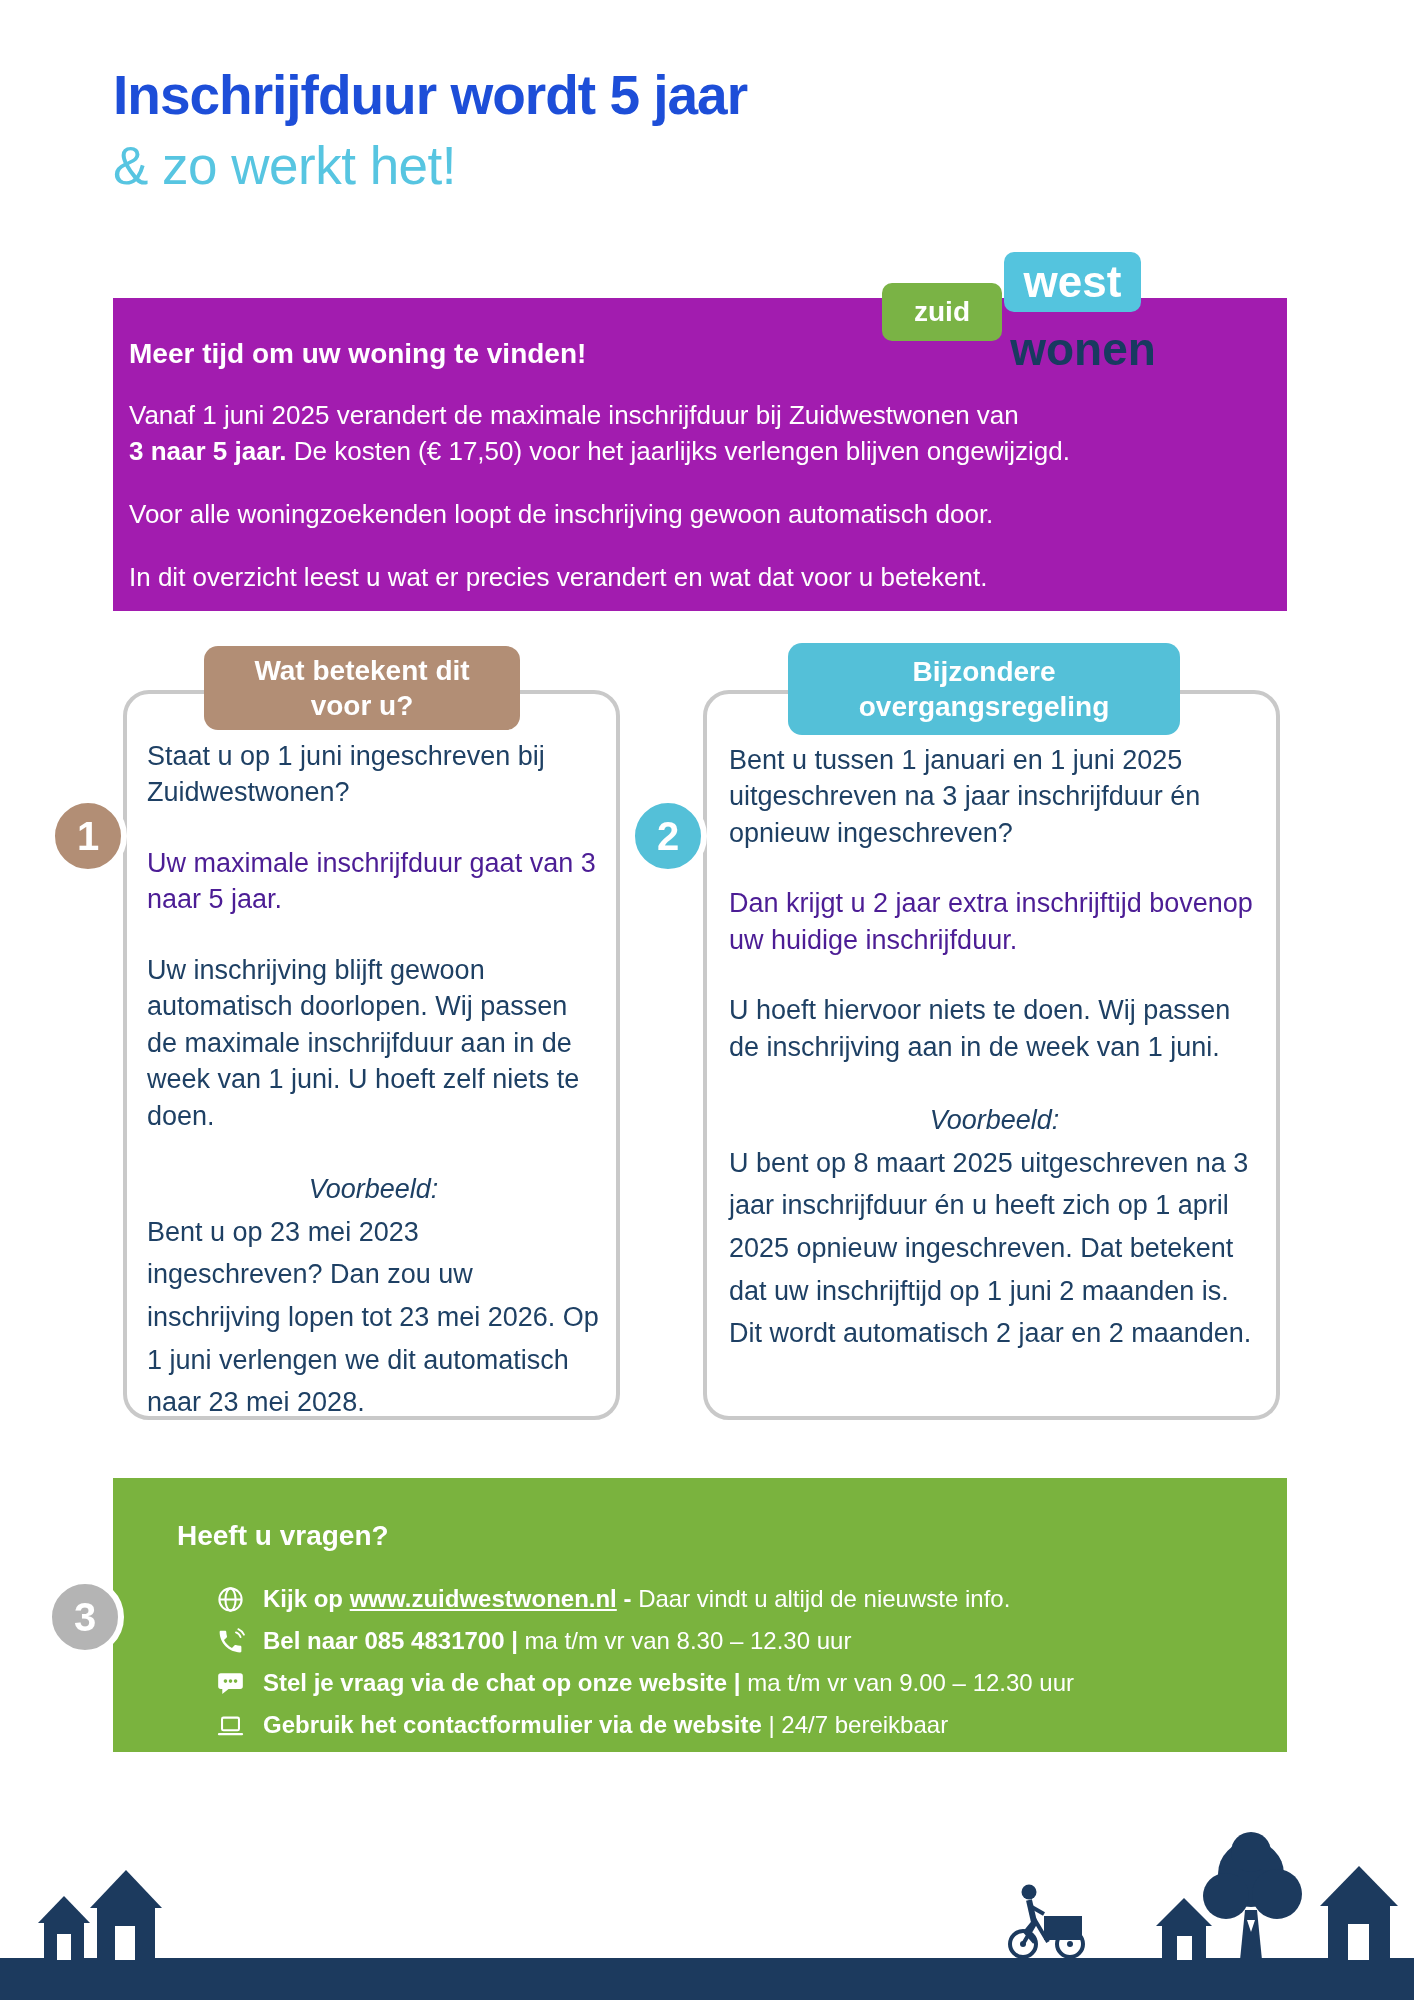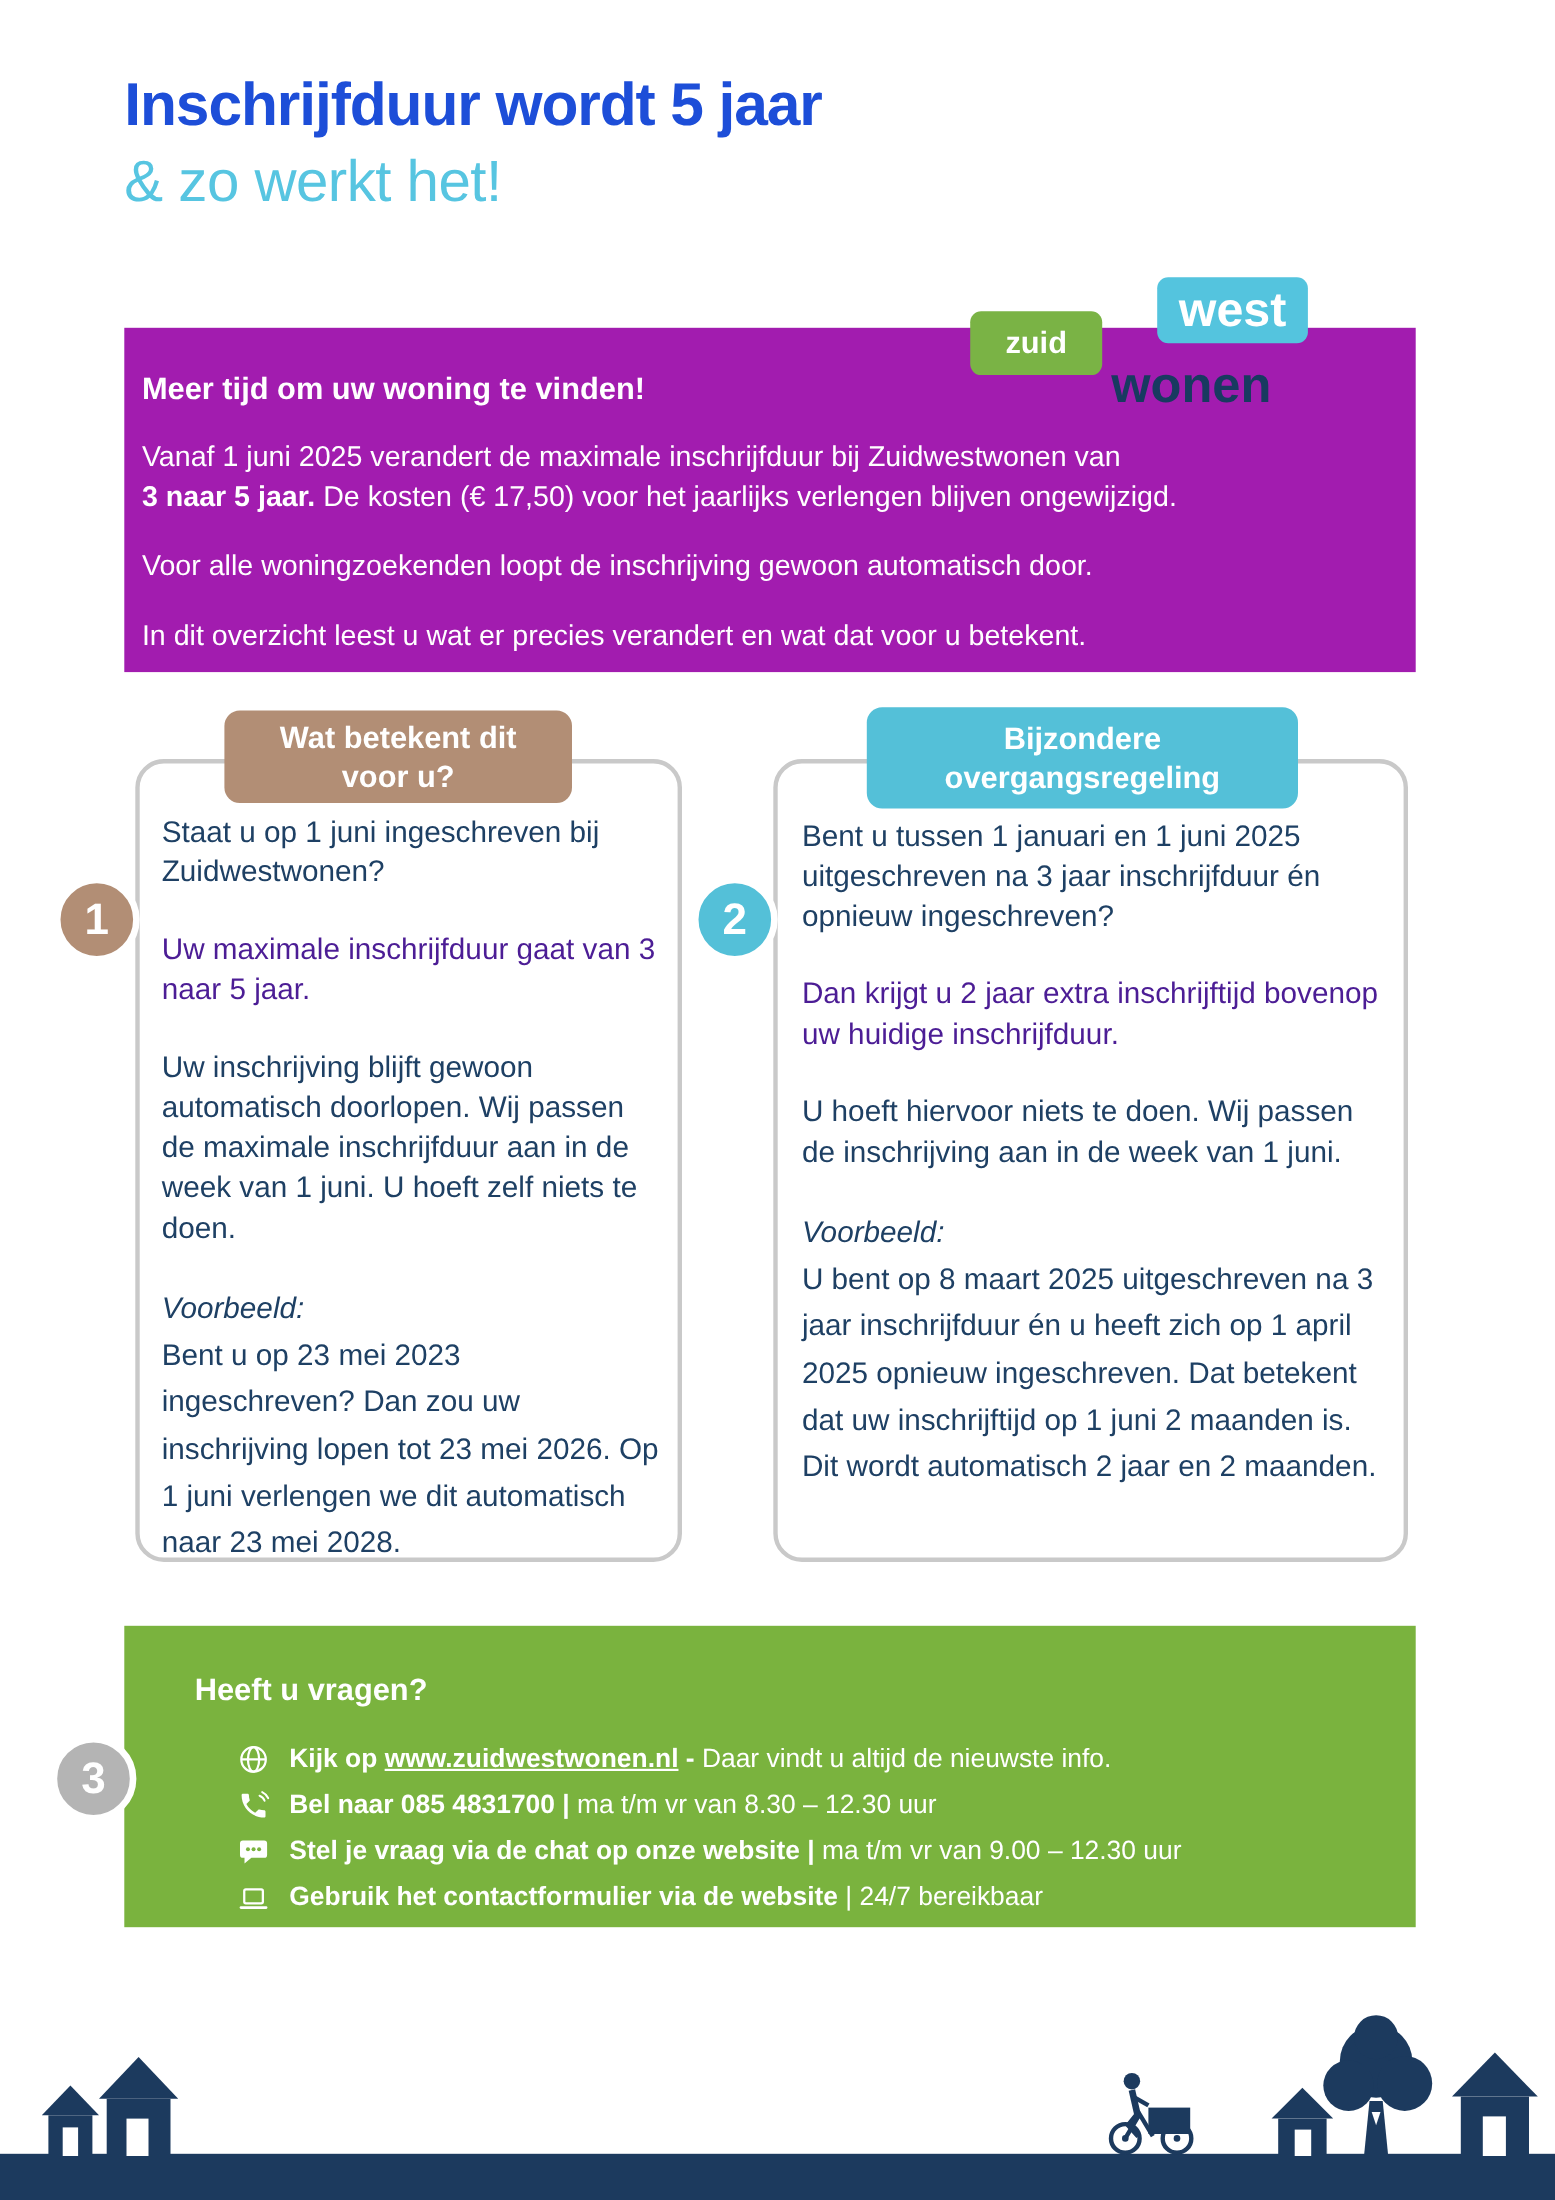--- a/index.html
+++ b/index.html
@@ -8,39 +8,39 @@
 
   
   .hdr{position:absolute;left:113px;top:62px;}
   .hdr .t1{display:block;font-size:55px;font-weight:800;color:#1d4ed8;letter-spacing:-1px;line-height:1.2;}
   .hdr .t2{display:block;font-size:53px;font-weight:400;color:#57c5e1;letter-spacing:-0.5px;line-height:1.2;margin-top:6px;}
 
   
   .logo-box{position:absolute;display:flex;align-items:center;justify-content:center;
             color:#fff;font-weight:bold;border-radius:10px;z-index:5;}
   .logo-zuid{left:882px;top:283px;width:120px;height:58px;background:#7ab345;font-size:28px;}
-  .logo-west{left:1004px;top:252px;width:137px;height:60px;background:#54c4de;font-size:44px;margin-left:48px;}
+  .logo-west{left:1004px;top:252px;width:137px;height:60px;background:#54c4de;font-size:44px;}
   .logo-wonen{position:absolute;left:1008px;top:322px;width:150px;text-align:center;
               color:#183a60;font-weight:bold;font-size:46px;z-index:5;}
 
   
   .intro{position:absolute;left:113px;top:298px;width:1174px;height:313px;background:#a21caf;
          box-sizing:border-box;padding:40px 36px 0 16px;color:#fff;}
   .intro h2{margin:0 0 28px 0;font-size:28px;font-weight:bold;}
   .intro p{margin:0 0 27px 0;font-size:26px;line-height:1.38;max-width:1000px;}
   .intro b{font-weight:bold;}
 
   
   .card{position:absolute;background:#fff;border:4px solid #c9c9c9;border-radius:26px;box-sizing:border-box;}
   .card1{left:123px;top:690px;width:497px;height:730px;padding:44px 16px 0 20px;}
   .card2{left:703px;top:690px;width:577px;height:730px;padding:48px 16px 0 22px;}
   .card p{margin:0 0 34px 0;font-size:27px;line-height:1.35;color:#1e4064;}
   .card p.green{color:#4c1d95;}
   .card .example{line-height:1.58;margin-bottom:0;}
-  .example .lbl{font-style:italic;display:block;}
+  .example .lbl{font-style:italic;display:block;text-align:center;}
 
   .card-hdr{position:absolute;display:flex;align-items:center;justify-content:center;text-align:center;
             color:#fff;font-weight:bold;font-size:28px;line-height:1.25;border-radius:14px;
             box-sizing:border-box;padding:10px 18px;z-index:4;}
   .hdr-tan{left:204px;top:646px;width:316px;height:84px;background:#b28e75;}
   .hdr-teal{left:788px;top:643px;width:392px;height:92px;background:#54c0d8;}
 
   .num-circle{position:absolute;width:66px;height:66px;border-radius:50%;border:6px solid #fff;
               display:flex;align-items:center;justify-content:center;color:#fff;font-weight:bold;
               font-size:40px;z-index:6;}

